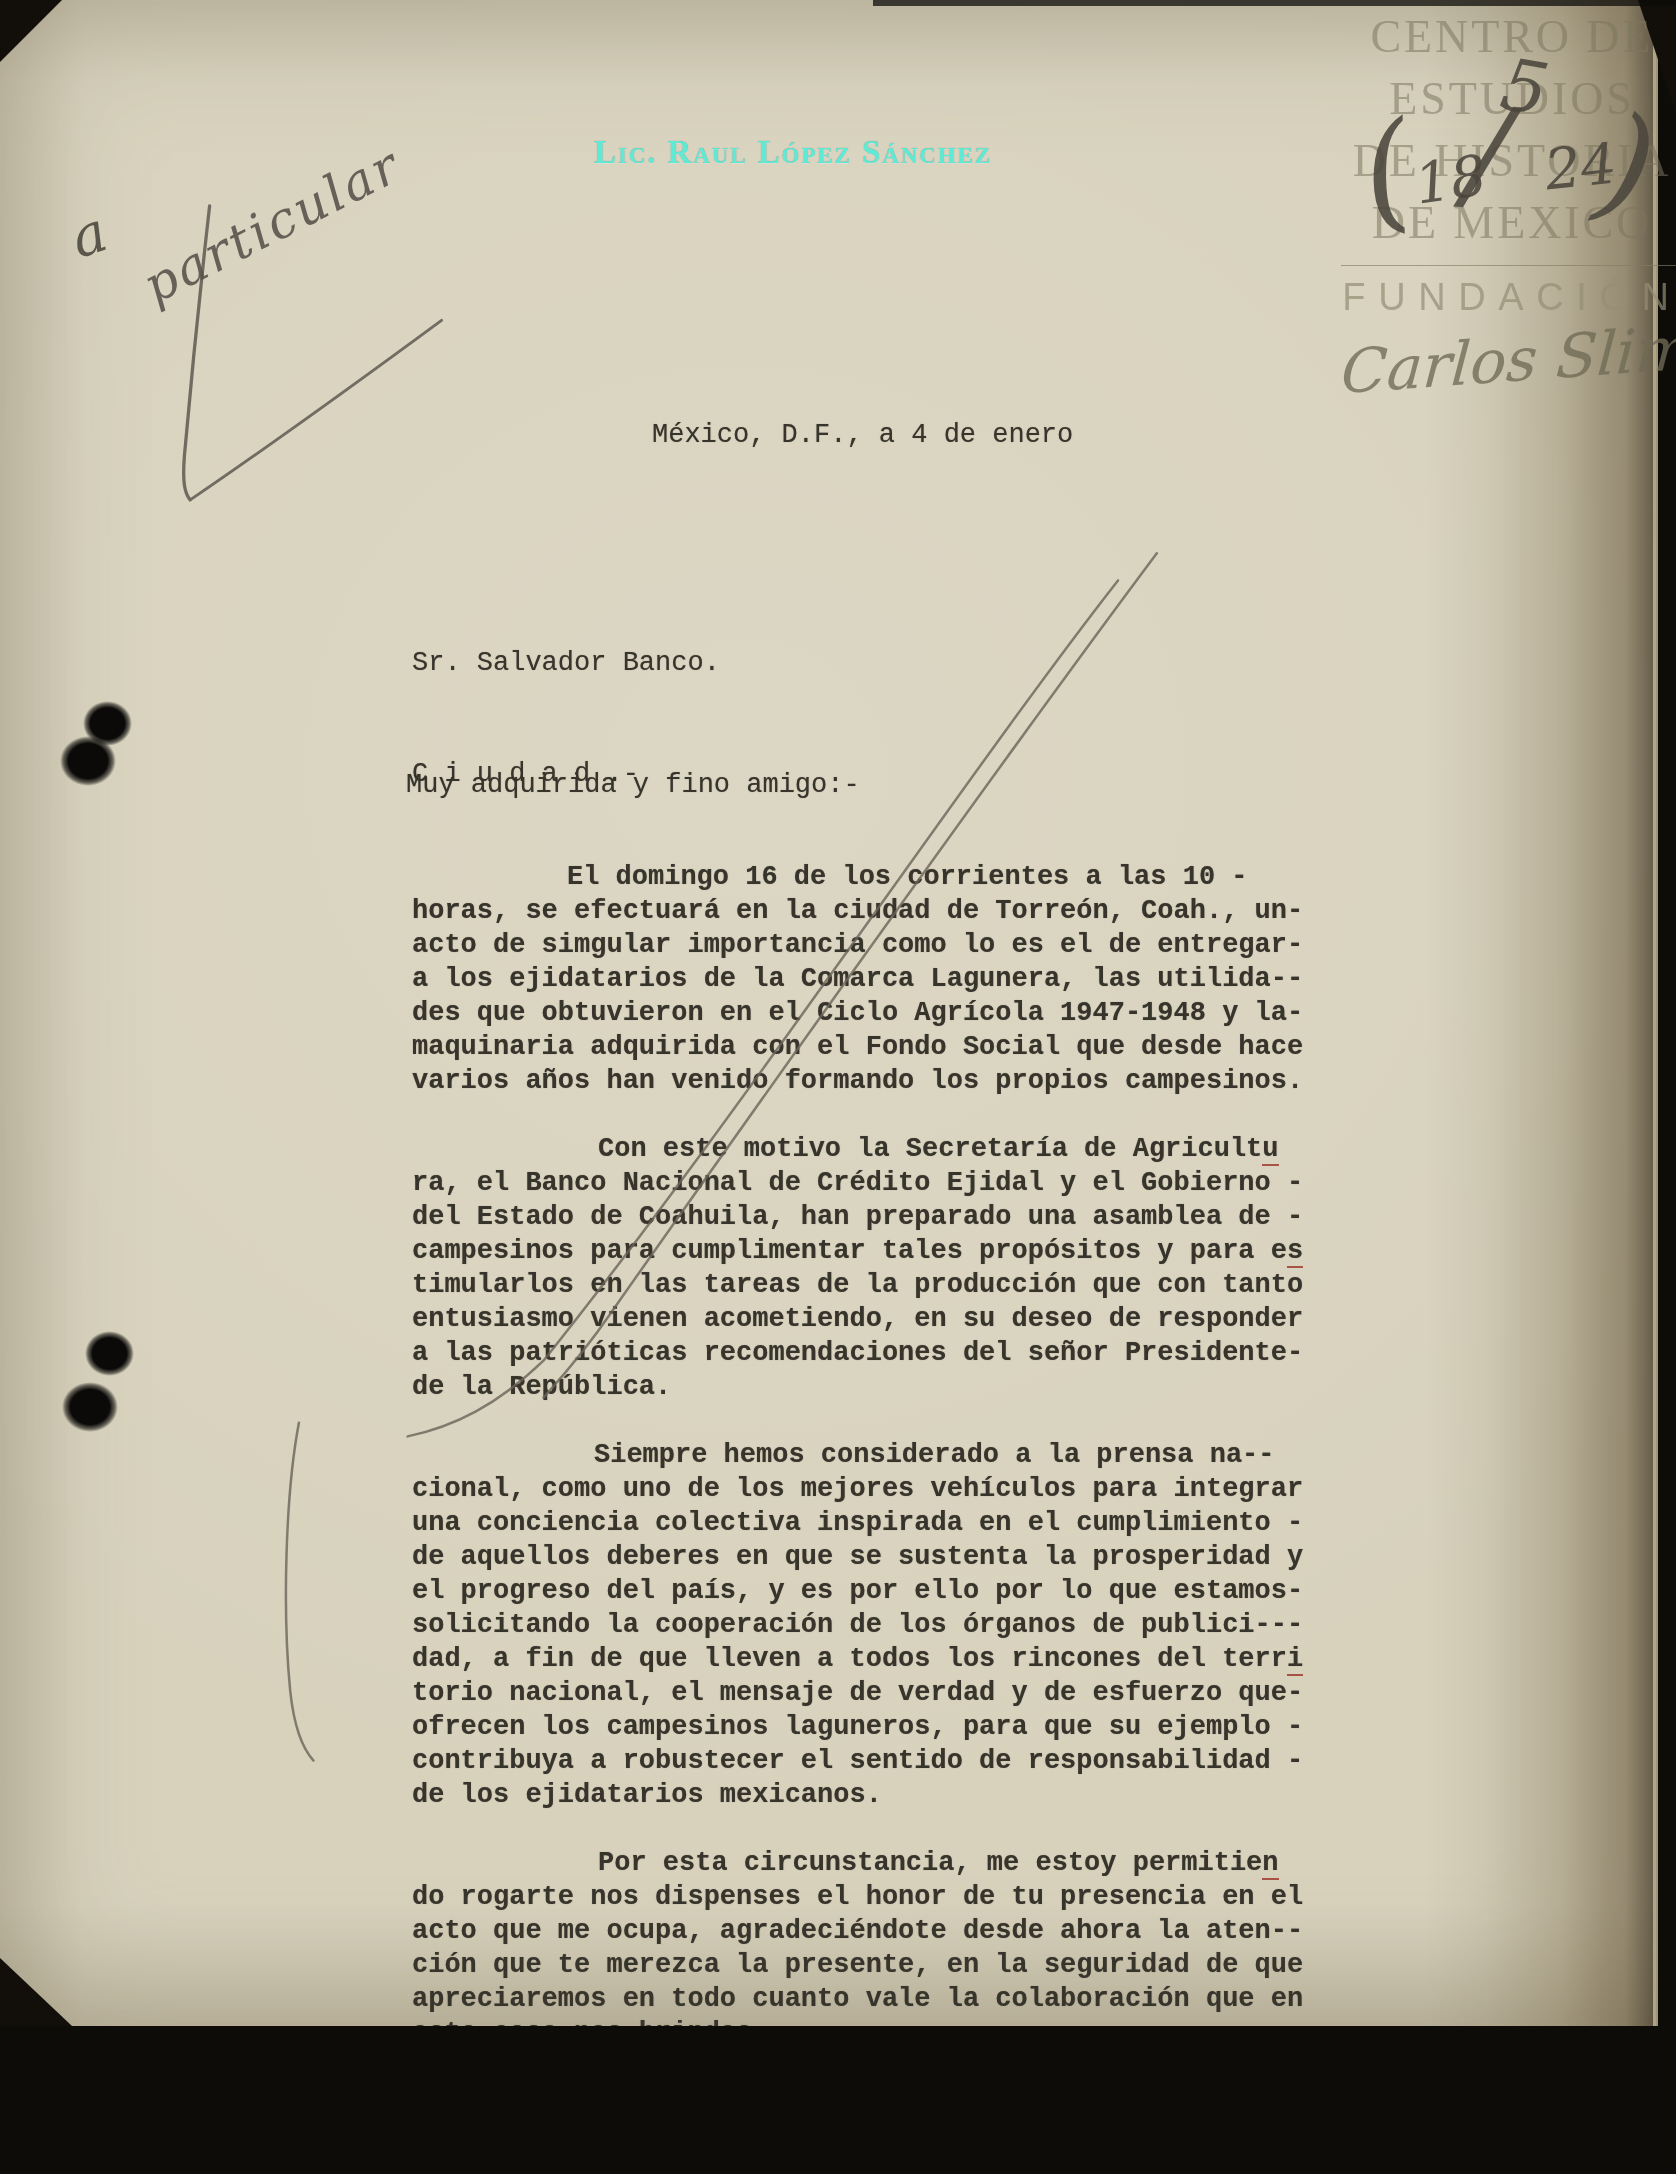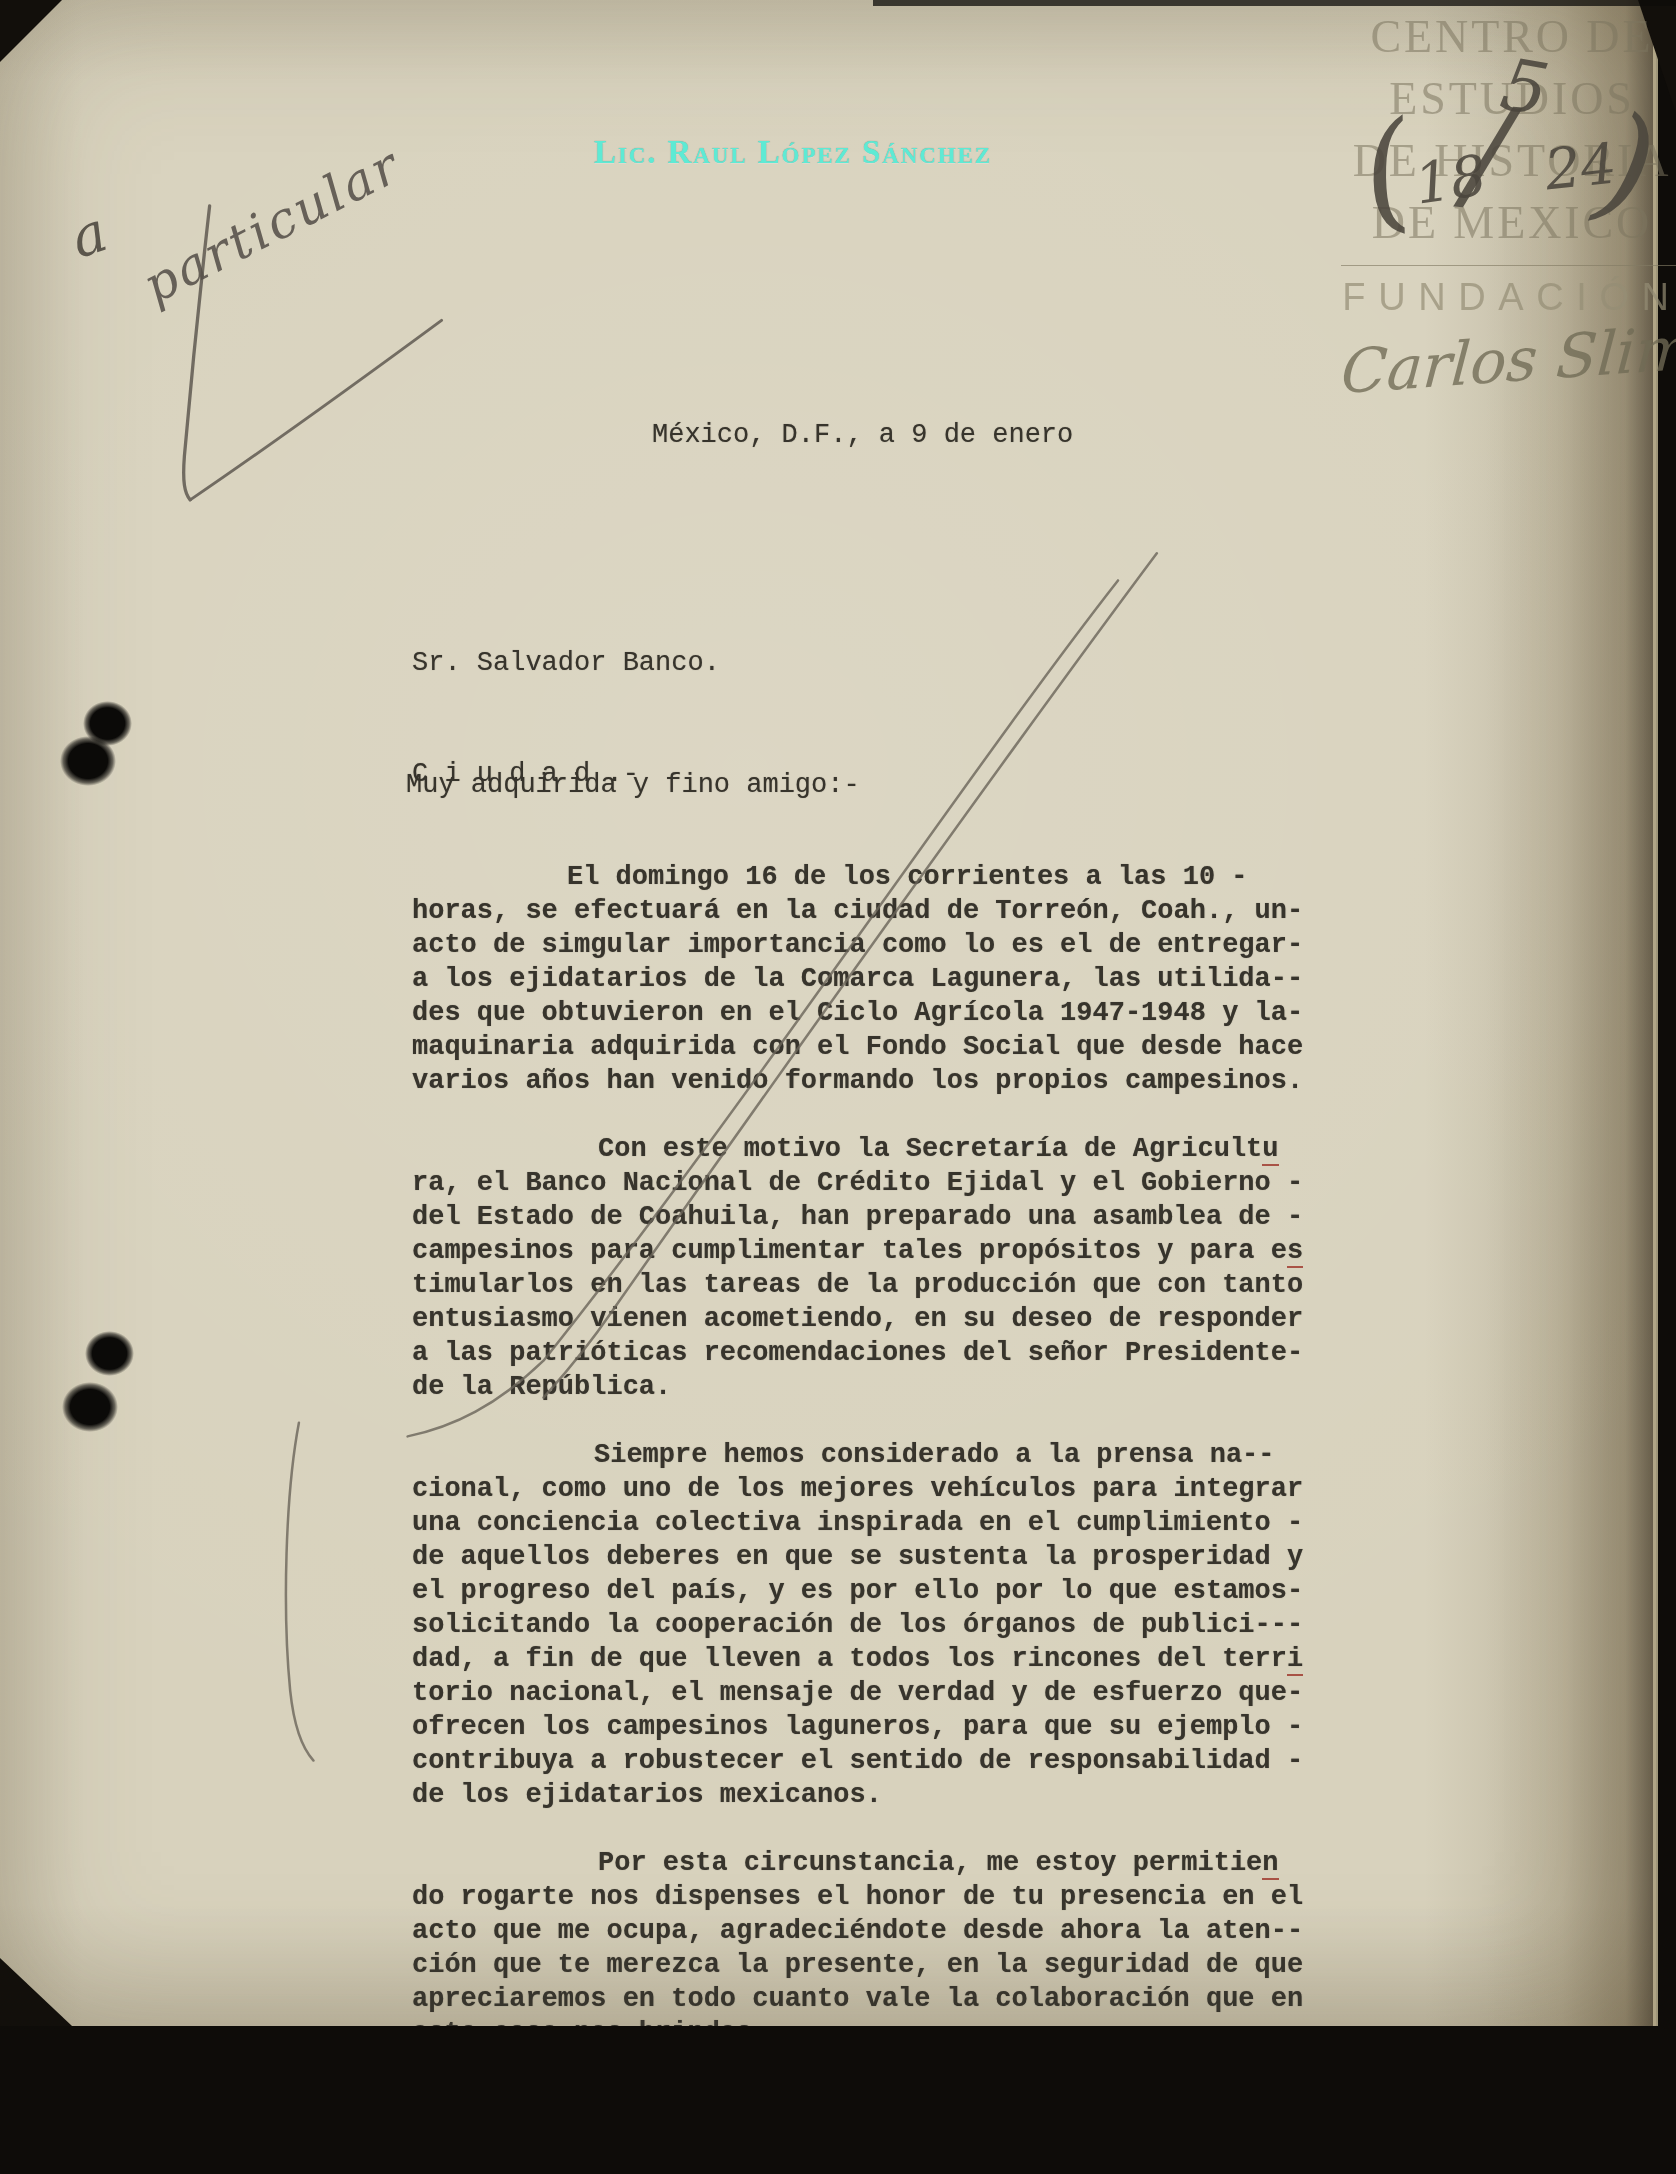--- a/index.html
+++ b/index.html
@@ -99,21 +99,21 @@
   <div id="note-open" class="pencil">(</div>
   <div id="note-num" class="pencil">18</div>
   <div id="note-slash" class="pencil">/</div>
   <div id="note-den" class="pencil">24</div>
   <div id="note-close" class="pencil">)</div>
 
   <div id="annot-prefix" class="pencil">a</div>
   <div id="annot-word" class="pencil">particular</div>
 
   <div id="dateline" class="tw">
-    <div class="dl1">México, D.F., a 9 de enero</div>
+    <div class="dl1">México, D.F., a 4 de enero</div>
   </div>
 
   <div id="recipient" class="tw">
     <div>Sr. Salvador Banco.</div>
     <div>C i u d a d .-</div>
   </div>
 
   <div id="salutation" class="tw">Muy adquirida y fino amigo:-</div>
 
   <div id="letter-body" class="tw"><div class="para"><div class="tline" style="padding-left: 155px;">El domingo 16 de los corrientes a las 10 -</div><div class="tline">horas, se efectuará en la ciudad de Torreón, Coah., un-</div><div class="tline">acto de simgular importancia como lo es el de entregar-</div><div class="tline">a los ejidatarios de la Comarca Lagunera, las utilida--</div><div class="tline">des que obtuvieron en el Ciclo Agrícola 1947-1948 y la-</div><div class="tline">maquinaria adquirida con el Fondo Social que desde hace</div><div class="tline">varios años han venido formando los propios campesinos.</div></div><div class="para"><div class="tline" style="padding-left: 186px;">Con este motivo la Secretaría de Agricult<span class="redu">u</span></div><div class="tline">ra, el Banco Nacional de Crédito Ejidal y el Gobierno -</div><div class="tline">del Estado de Coahuila, han preparado una asamblea de -</div><div class="tline">campesinos para cumplimentar tales propósitos y para e<span class="redu">s</span></div><div class="tline">timularlos en las tareas de la producción que con tanto</div><div class="tline">entusiasmo vienen acometiendo, en su deseo de responder</div><div class="tline">a las patrióticas recomendaciones del señor Presidente-</div><div class="tline">de la República.</div></div><div class="para"><div class="tline" style="padding-left: 182px;">Siempre hemos considerado a la prensa na--</div><div class="tline">cional, como uno de los mejores vehículos para integrar</div><div class="tline">una conciencia colectiva inspirada en el cumplimiento -</div><div class="tline">de aquellos deberes en que se sustenta la prosperidad y</div><div class="tline">el progreso del país, y es por ello por lo que estamos-</div><div class="tline">solicitando la cooperación de los órganos de publici---</div><div class="tline">dad, a fin de que lleven a todos los rincones del terr<span class="redu">i</span></div><div class="tline">torio nacional, el mensaje de verdad y de esfuerzo que-</div><div class="tline">ofrecen los campesinos laguneros, para que su ejemplo -</div><div class="tline">contribuya a robustecer el sentido de responsabilidad -</div><div class="tline">de los ejidatarios mexicanos.</div></div><div class="para"><div class="tline" style="padding-left: 186px;">Por esta circunstancia, me estoy permitie<span class="redu">n</span></div><div class="tline">do rogarte nos dispenses el honor de tu presencia en el</div><div class="tline">acto que me ocupa, agradeciéndote desde ahora la aten--</div><div class="tline">ción que te merezca la presente, en la seguridad de que</div><div class="tline">apreciaremos en todo cuanto vale la colaboración que en</div><div class="tline">este caso nos brindes.</div></div></div>

